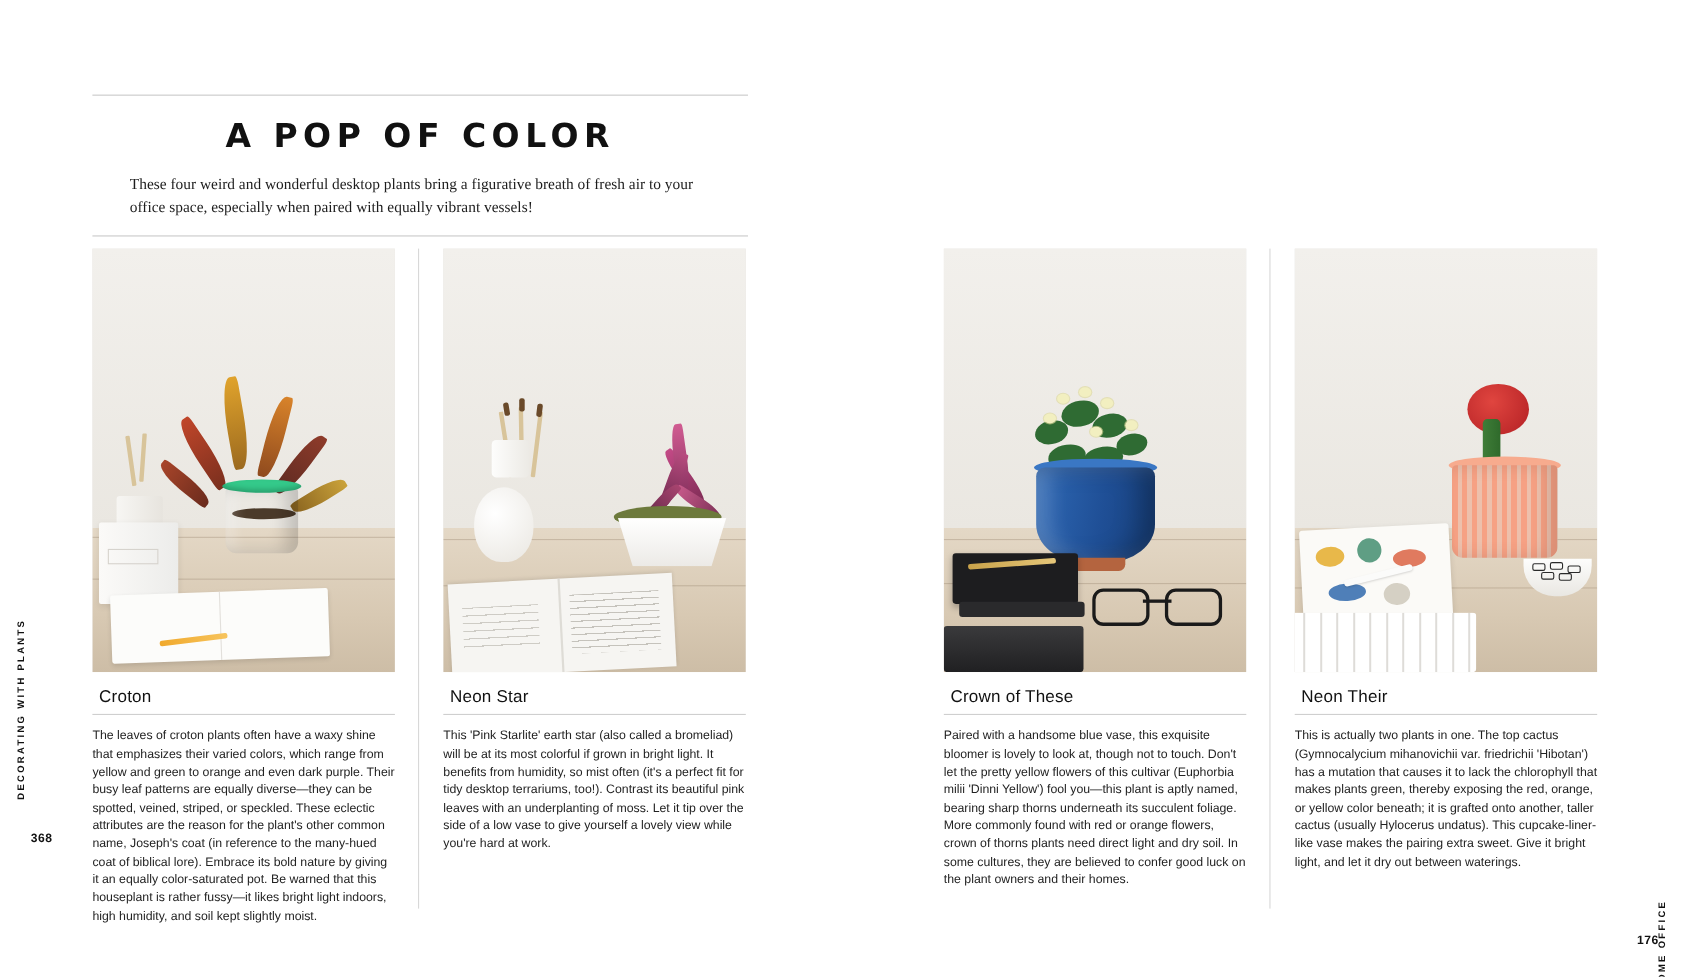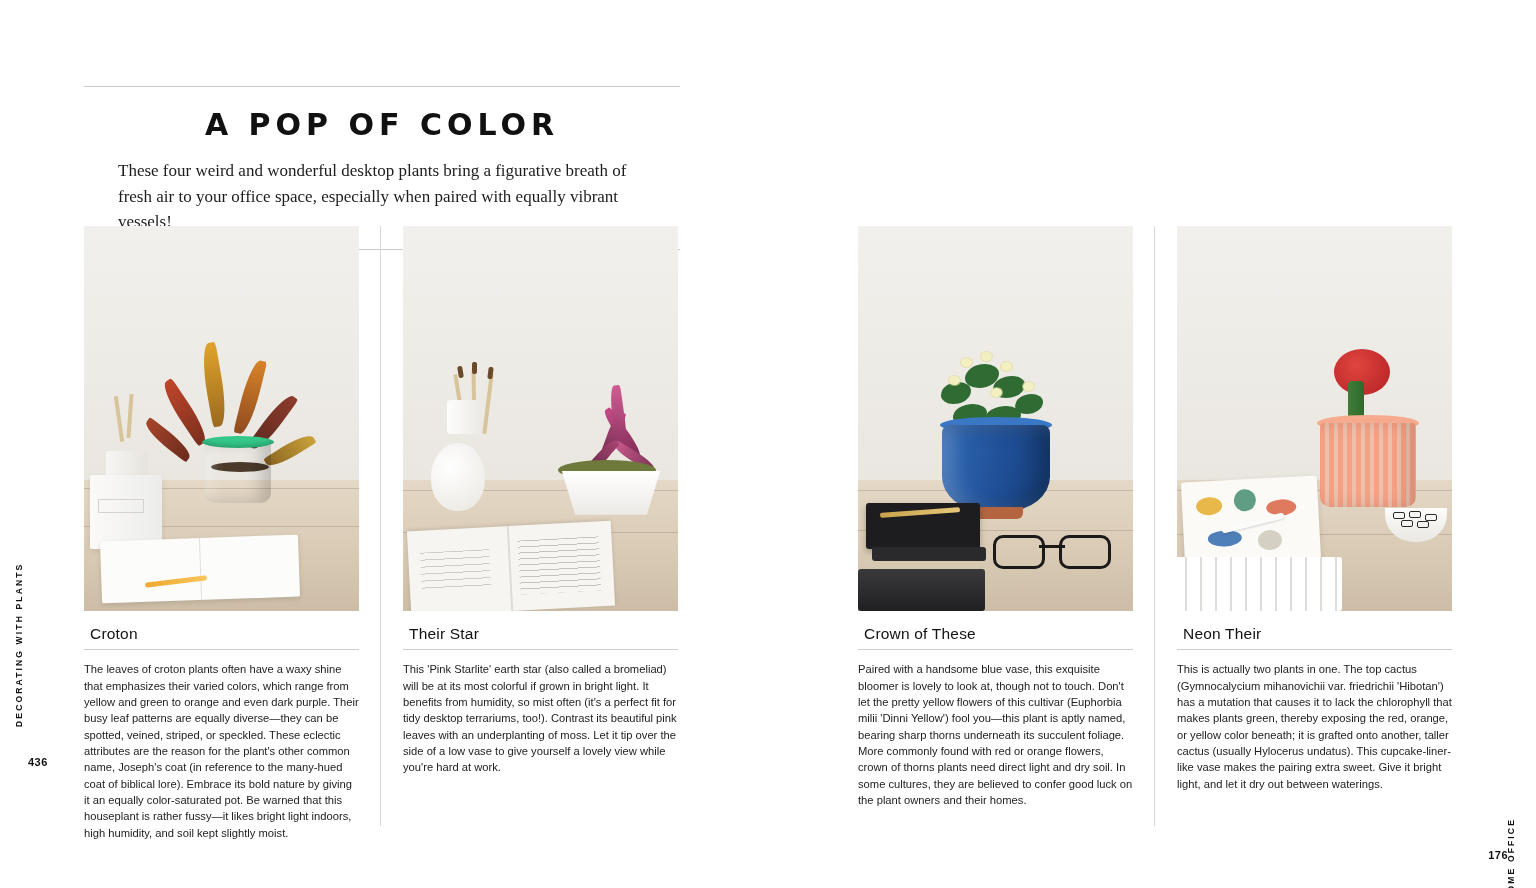--- a/index.html
+++ b/index.html
@@ -47,21 +47,21 @@
     font-family: "DejaVu Sans", sans-serif;
     font-weight: 700;
     font-size: 30px;
     letter-spacing: 5px;
     text-align: center;
     margin: 20px 0 16px 0;
     color: #111;
   }
   .intro {
     font-family: "Liberation Serif", serif;
-    font-size: 17px;
+    font-size: 14px;
     line-height: 1.5;
     color: #1c1c1c;
     margin: 0 0 14px 0;
     padding: 0 34px;
   }
 
   
   .col {
     position: absolute;
     top: 226px;
@@ -283,26 +283,26 @@
         <div class="bromeliad-leaf" style="right:7%;bottom:37%;width:10px;height:46px;background:linear-gradient(180deg,#c85a8b,#7c3156);transform:rotate(-58deg);"></div>
         <div class="bromeliad-leaf" style="right:31%;bottom:36%;width:10px;height:42px;background:linear-gradient(180deg,#a8446f,#64284a);transform:rotate(42deg);"></div>
         <div class="moss"></div>
         <div class="white-bowl"></div>
 
         <div class="open-book">
           <div class="book-lines"></div>
           <div class="book-lines2"></div>
         </div>
       </div>
-      <h2 class="card-title">Their Star</h2>
+      <h2 class="card-title">Neon Star</h2>
       <div class="title-rule"></div>
       <p class="card-body">This 'Pink Starlite' earth star (also called a bromeliad) will be at its most colorful if grown in bright light. It benefits from humidity, so mist often (it's a perfect fit for tidy desktop terrariums, too!). Contrast its beautiful pink leaves with an underplanting of moss. Let it tip over the side of a low vase to give yourself a lovely view while you're hard at work.</p>
     </div>
 
-    <div class="folio folio-left">436</div>
+    <div class="folio folio-left">368</div>
     <div class="running running-left">DECORATING WITH PLANTS</div>
   </div>
 
   <div class="page-right"></div>
 
   <div class="divider div-2"></div>
 
   <div class="col col-3">
     <div class="photo">
       <div class="wall"></div>

